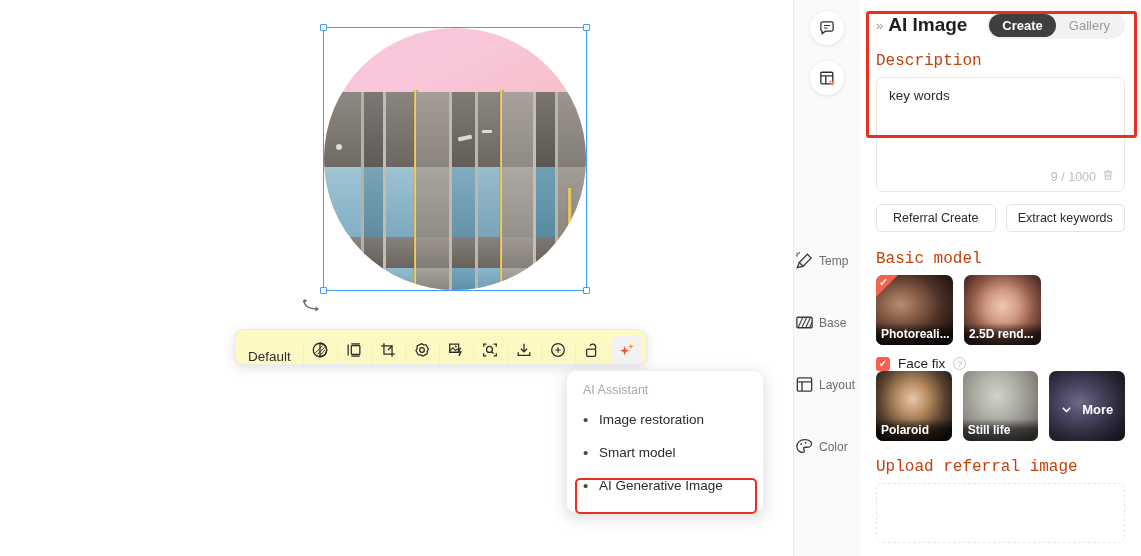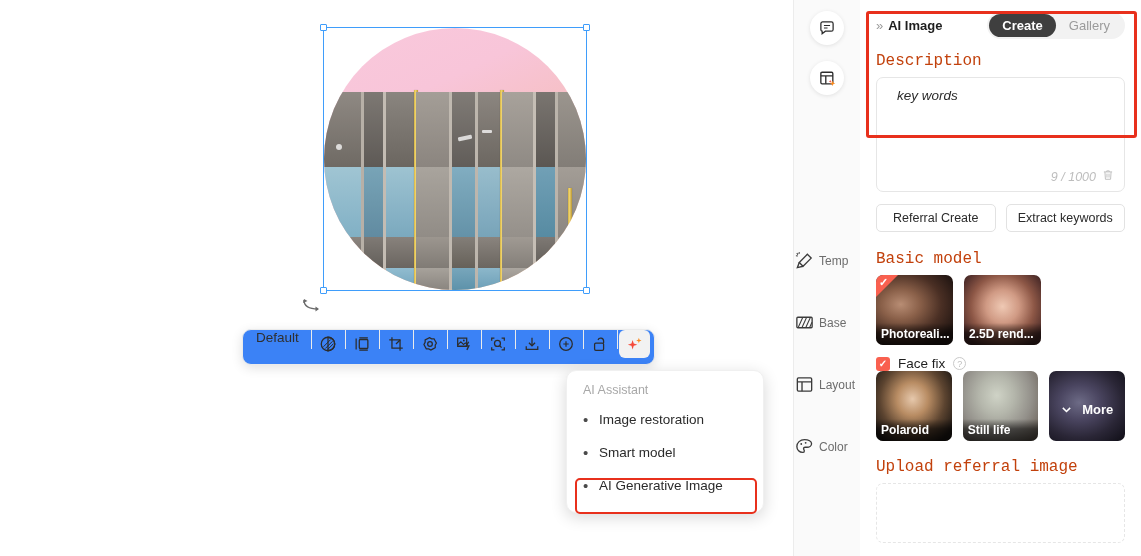--- a/index.html
+++ b/index.html
@@ -54,24 +54,24 @@
   }
   .hl { position: absolute; background: rgba(255,255,255,.75); border-radius: 1px; }
 
   .rotate-handle {
     position: absolute; left: 301px; top: 296px; width: 22px; height: 18px;
     color: #6a6a6a;
   }
 
   
   #toolbar {
-    position: absolute; left: 242px; top: 329px; height: 36px;
-    background: #3b82f6; border: 1px solid #ebebeb; border-radius: 9px;
+    position: absolute; left: 234px; top: 329px; height: 36px;
+    background: #fef9c3; border: 1px solid #ebebeb; border-radius: 9px;
     box-shadow: 0 3px 12px rgba(0,0,0,.12);
-    display: flex; align-items: flex-start; padding: 0 4px;
+    display: flex; align-items: flex-end; padding: 0 4px;
   }
   #toolbar .tb-label {
     font-size: 13.5px; color: #2f2f2f; padding: 0 11px 0 9px;
     white-space: nowrap;
   }
   #toolbar .sep { width: 1px; height: 19px; background: #ebebeb; margin: 0 1px; }
   .tb-btn {
     width: 31px; height: 28px; display: flex; align-items: center; justify-content: center;
     border-radius: 6px; color: #2c2c2c; cursor: pointer;
   }
@@ -117,36 +117,36 @@
 
   
   #panel {
     position: absolute; left: 860px; top: 0; width: 281px; height: 556px;
     background: #fff; padding: 0 16px;
   }
   .panel-head {
     display: flex; align-items: center; height: 44px; padding-top: 6px;
   }
   .chev-collapse { color: #9a9a9a; font-size: 13px; letter-spacing: -1px; margin-right: 6px; }
-  .panel-title { font-size: 13px; color: #1f1f1f; font-weight: 600; }
+  .panel-title { font-size: 19px; color: #1f1f1f; font-weight: 600; }
   .seg {
     margin-left: auto; display: flex; align-items: center;
     background: #f2f2f2; border-radius: 14px; height: 27px; padding: 2px;
   }
   .seg-btn {
     font-size: 13px; height: 23px; padding: 0 13px; border-radius: 12px;
     display: flex; align-items: center; cursor: pointer; color: #9b9b9b;
   }
   .seg-btn.active { background: #3f3f3f; color: #fff; font-weight: 600; }
 
   .section-label { font-size: 16px; color: #c2410c; margin: 8px 0 7px 0; font-family: Liberation Mono, monospace; }
 
   .desc-box {
     position: relative; border: 1px solid #e6e6e6; border-radius: 7px;
-    height: 115px; padding: 10px 20px; font-style: italic;
+    height: 115px; padding: 10px 12px;
   }
   .desc-text { font-size: 13.5px; color: #2b2b2b; }
   .desc-foot {
     position: absolute; right: 10px; bottom: 7px;
     display: flex; align-items: center; gap: 6px;
     font-size: 12.5px; color: #bdbdbd;
   }
 
   .btn-row { display: flex; gap: 10px; margin-top: 12px; }
   .ghost-btn {

